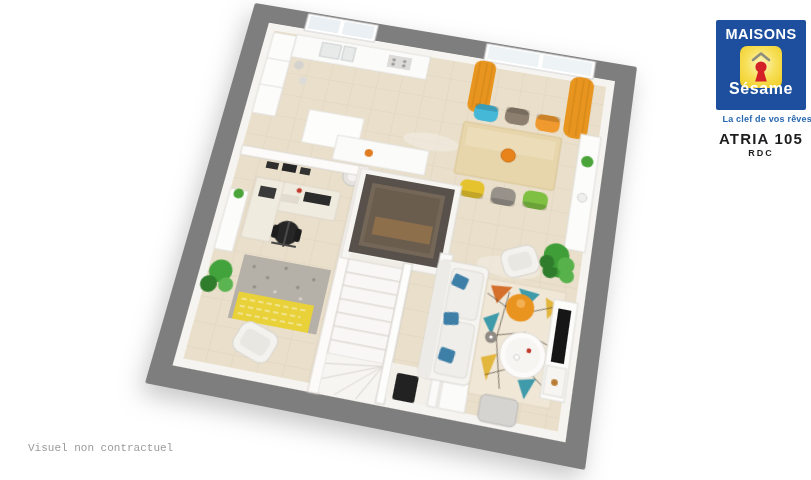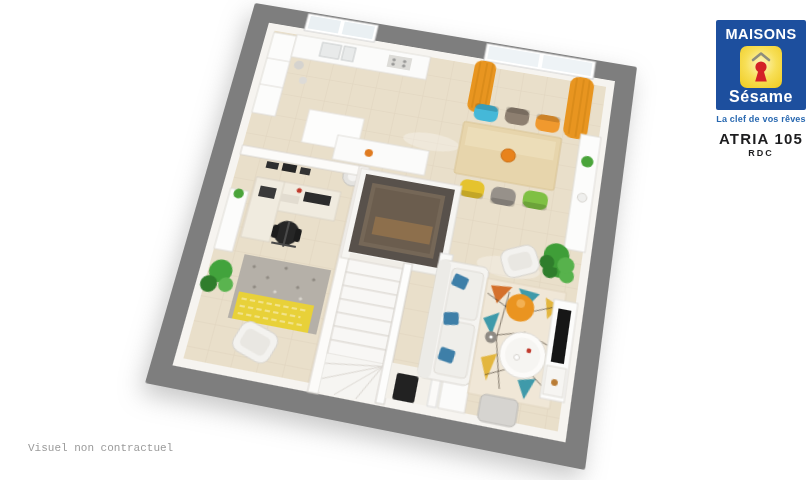--- a/index.html
+++ b/index.html
@@ -11,23 +11,23 @@
   .plan-shadow{position:absolute;left:0;top:0;width:811px;height:480px;
     filter:drop-shadow(-5px 10px 12px rgba(110,110,110,.38));}
   .plan3d{position:absolute;left:0;top:0;width:400px;height:400px;transform-origin:0 0;
     transform:matrix3d(0.910565,0.155328,0,-0.00006976,-0.323980,0.820628,0,-0.00033779,0,0,1,0,255,3,0,1);}
   
   .logo{position:absolute;left:716px;top:20px;width:90px;height:90px;background:#1d4f9e;border-radius:2px;}
   .logo-maisons{position:absolute;top:6px;left:0;width:100%;text-align:center;color:#fff;
     font-weight:bold;font-size:14.5px;letter-spacing:.5px;}
   .logo-yellow{position:absolute;left:24px;top:26px;width:42px;height:42px;border-radius:7px;
     background:radial-gradient(circle at 50% 42%, #fdf6c0 0%, #f7df57 48%, #efca1e 100%);}
-  .logo-sesame{position:absolute;bottom:4px;left:0;width:100%;text-align:center;color:#fff;
+  .logo-sesame{position:absolute;bottom:12px;left:0;width:100%;text-align:center;color:#fff;
     font-weight:bold;font-size:16px;letter-spacing:.6px;}
-  .tagline{position:absolute;left:710px;top:114px;width:102px;text-align:center;
+  .tagline{position:absolute;left:710px;top:114px;width:102px;text-align:right;
     color:#2868b0;font-size:9px;font-weight:bold;letter-spacing:.2px;}
   .model{position:absolute;left:700px;top:130px;width:122px;text-align:center;
     color:#1d1d1f;font-size:15px;font-weight:800;letter-spacing:1.2px;}
   .floor{position:absolute;left:700px;top:148px;width:122px;text-align:center;
     color:#1d1d1f;font-size:9px;font-weight:bold;letter-spacing:2px;}
   .footnote{position:absolute;left:28px;top:442px;font-size:11px;color:#9b9b9b;font-family:Liberation Mono, monospace;}
 </style>
 </head>
 <body>
 

